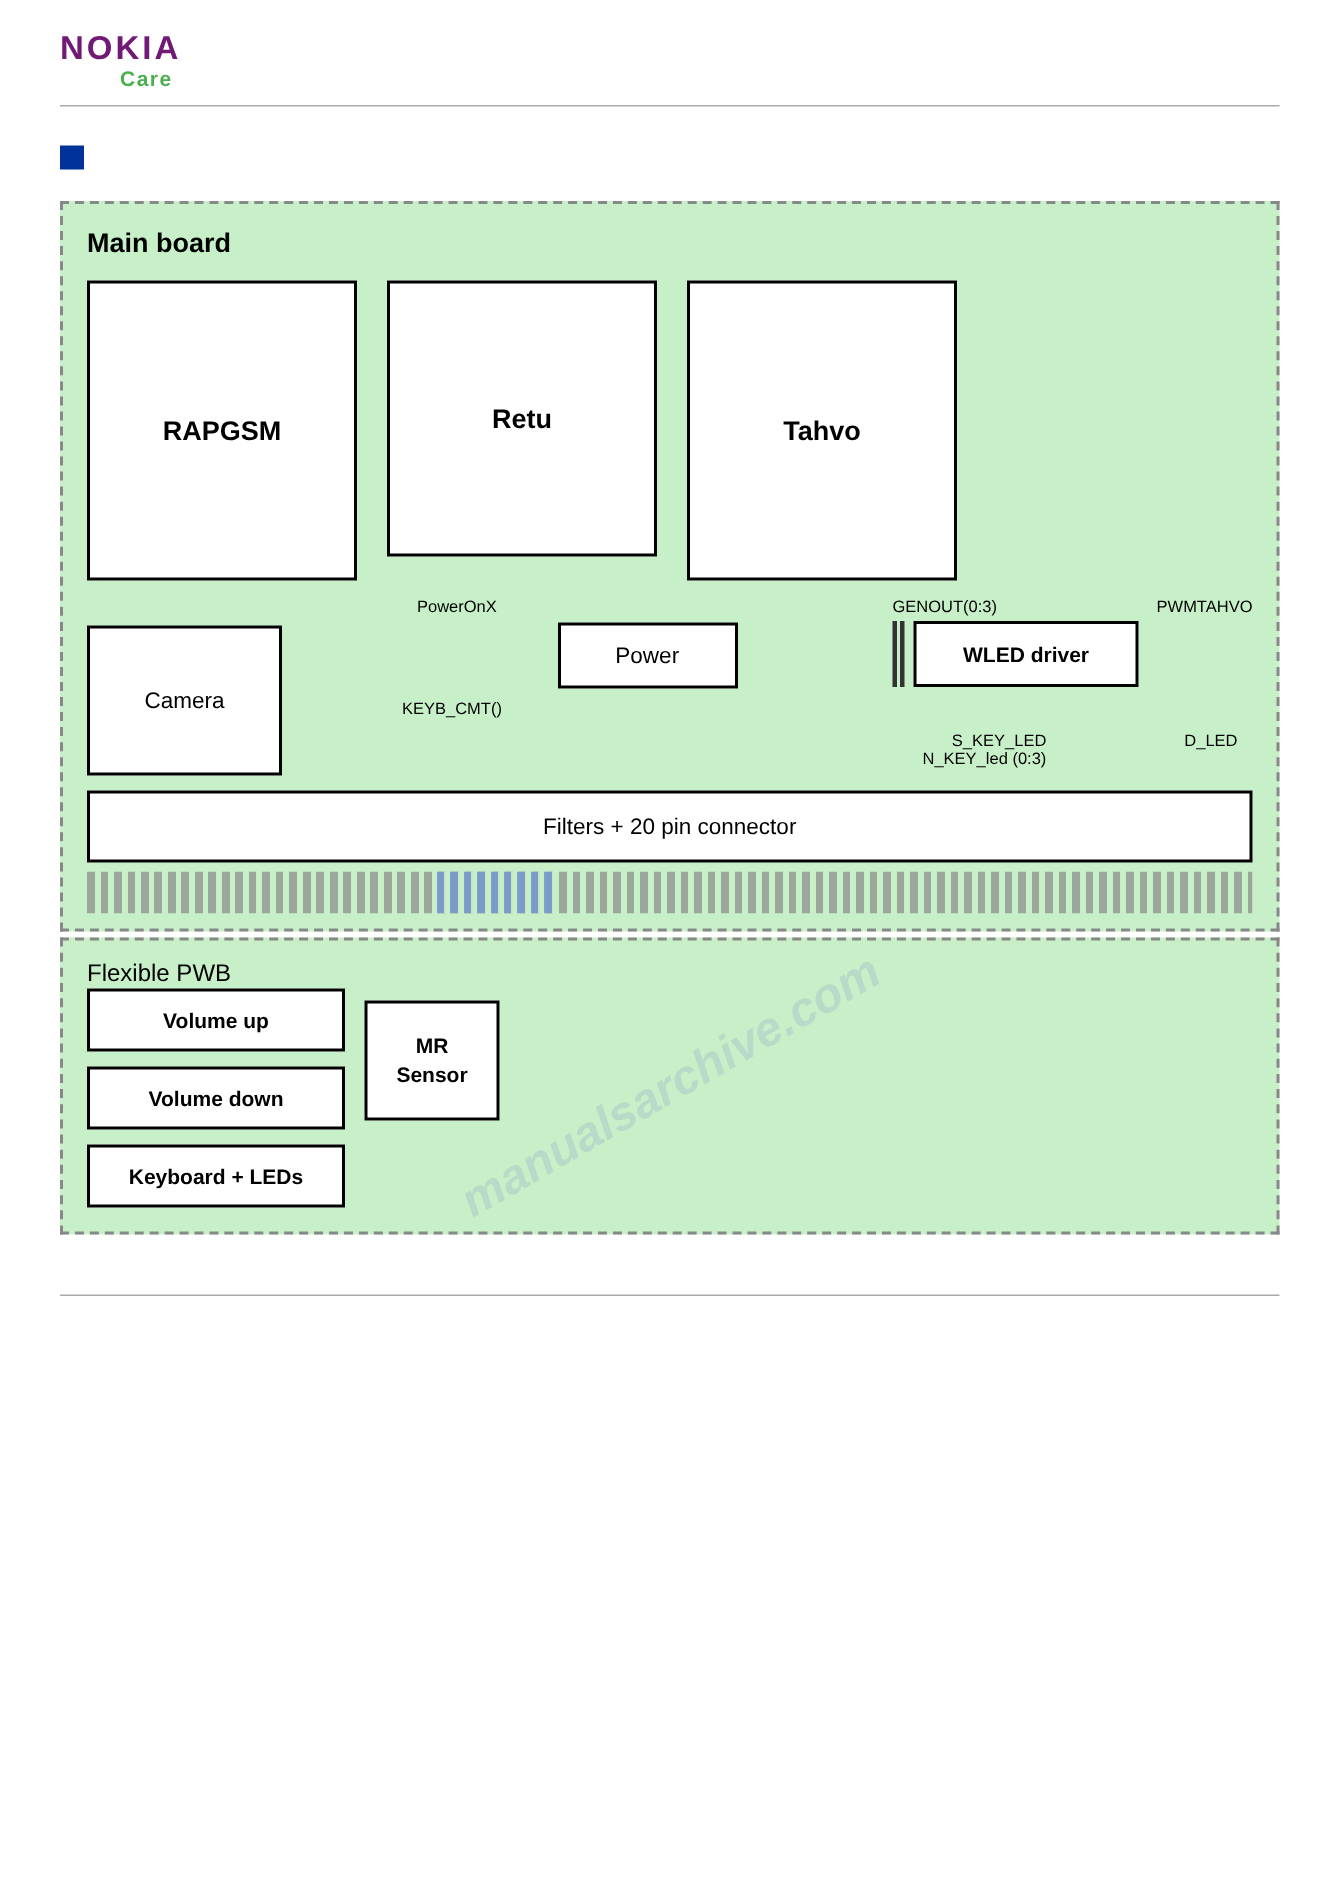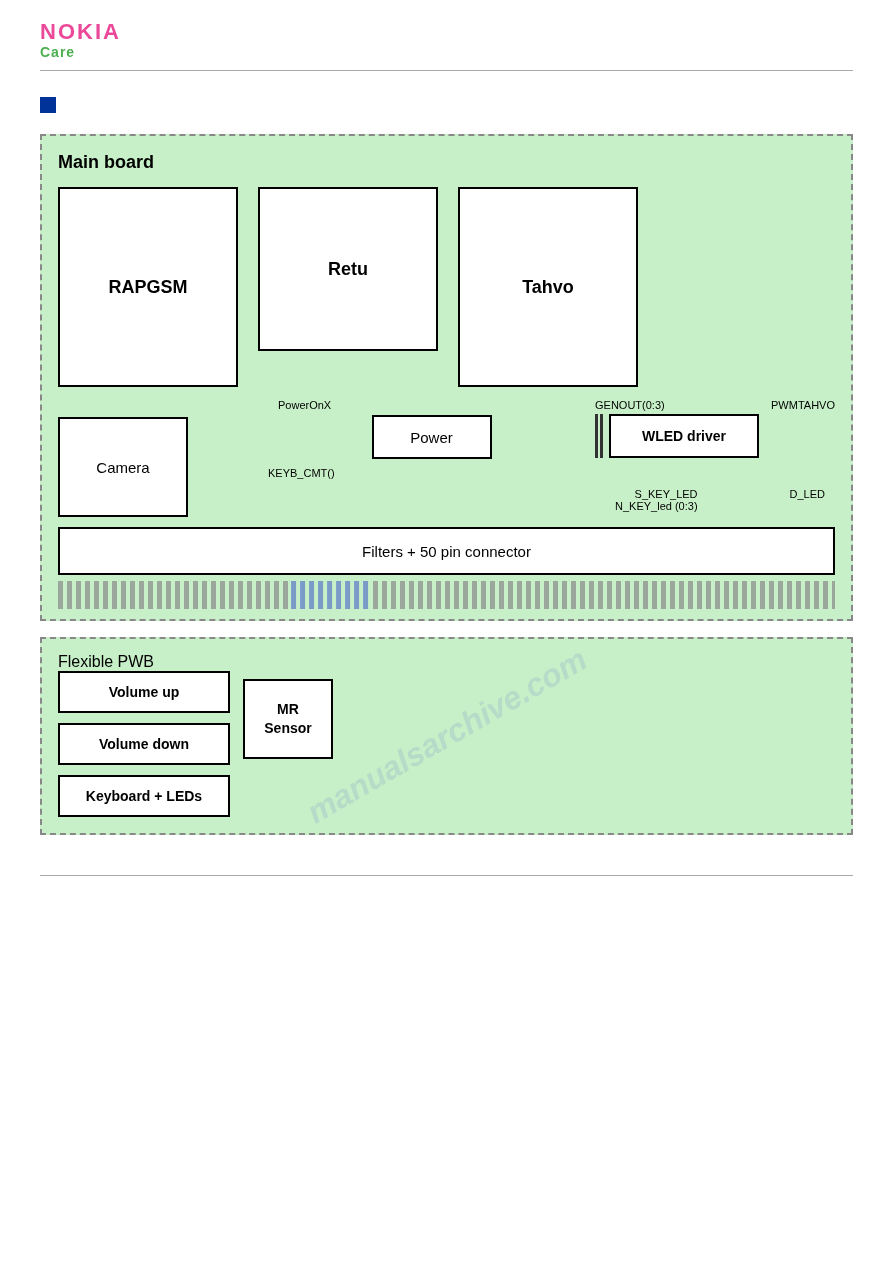--- a/index.html
+++ b/index.html
@@ -24,48 +24,49 @@
       margin-bottom: 10px;
     }
     .nokia-logo {
       display: flex;
       flex-direction: column;
       margin-bottom: 4px;
     }
     .nokia-text {
       font-size: 22px;
       font-weight: 900;
-      color: #ec4899;
+      color: #701a75;
       letter-spacing: 2px;
       line-height: 1.1;
     }
     .care-text {
       font-size: 14px;
       font-weight: bold;
       color: #4caf50;
       letter-spacing: 1px;
+      margin-left: 40px;
     }
     .header-divider {
       border: none;
       border-top: 1.5px solid #aaa;
       margin: 6px 0 16px 0;
     }
     
     .section-bullet {
       width: 16px;
       height: 16px;
       background: #003399;
       display: inline-block;
       margin-bottom: 18px;
     }
     
     .diagram-wrapper {
       display: flex;
       flex-direction: column;
-      gap: 16px;
+      gap: 4px;
     }
     
     .main-board {
       border: 2px dashed #888;
       background: #c8f0c8;
       padding: 16px 16px 10px 16px;
       margin-bottom: 0;
       position: relative;
     }
     .board-label {
@@ -89,21 +90,21 @@
       justify-content: center;
       font-size: 18px;
       font-weight: bold;
     }
     .chip-rapgsm {
       width: 180px;
       height: 200px;
     }
     .chip-retu {
       width: 180px;
-      height: 164px;
+      height: 184px;
     }
     .chip-tahvo {
       width: 180px;
       height: 200px;
     }
     .camera-box {
       border: 2px solid #000;
       background: #ffffff;
       width: 130px;
       height: 100px;
@@ -398,21 +399,21 @@
             <div style="display:flex;flex-direction:column;font-size:11px;margin-left:20px;">
               <span>S_KEY_LED</span>
               <span>N_KEY_led (0:3)</span>
             </div>
             <span style="margin-right:10px;">D_LED</span>
           </div>
         </div>
       </div>
 
       <div class="filters-box">
-        <span>Filters + 50 pin connector</span>
+        <span>Filters + 20 pin connector</span>
       </div>
 
       <div class="flex-connector">
         <div class="flex-connector-inner"></div>
         <div class="flex-connector-blue"></div>
       </div>
     </div>
 
     <div class="flex-pwb">
       <div class="pwb-label">Flexible PWB</div>

